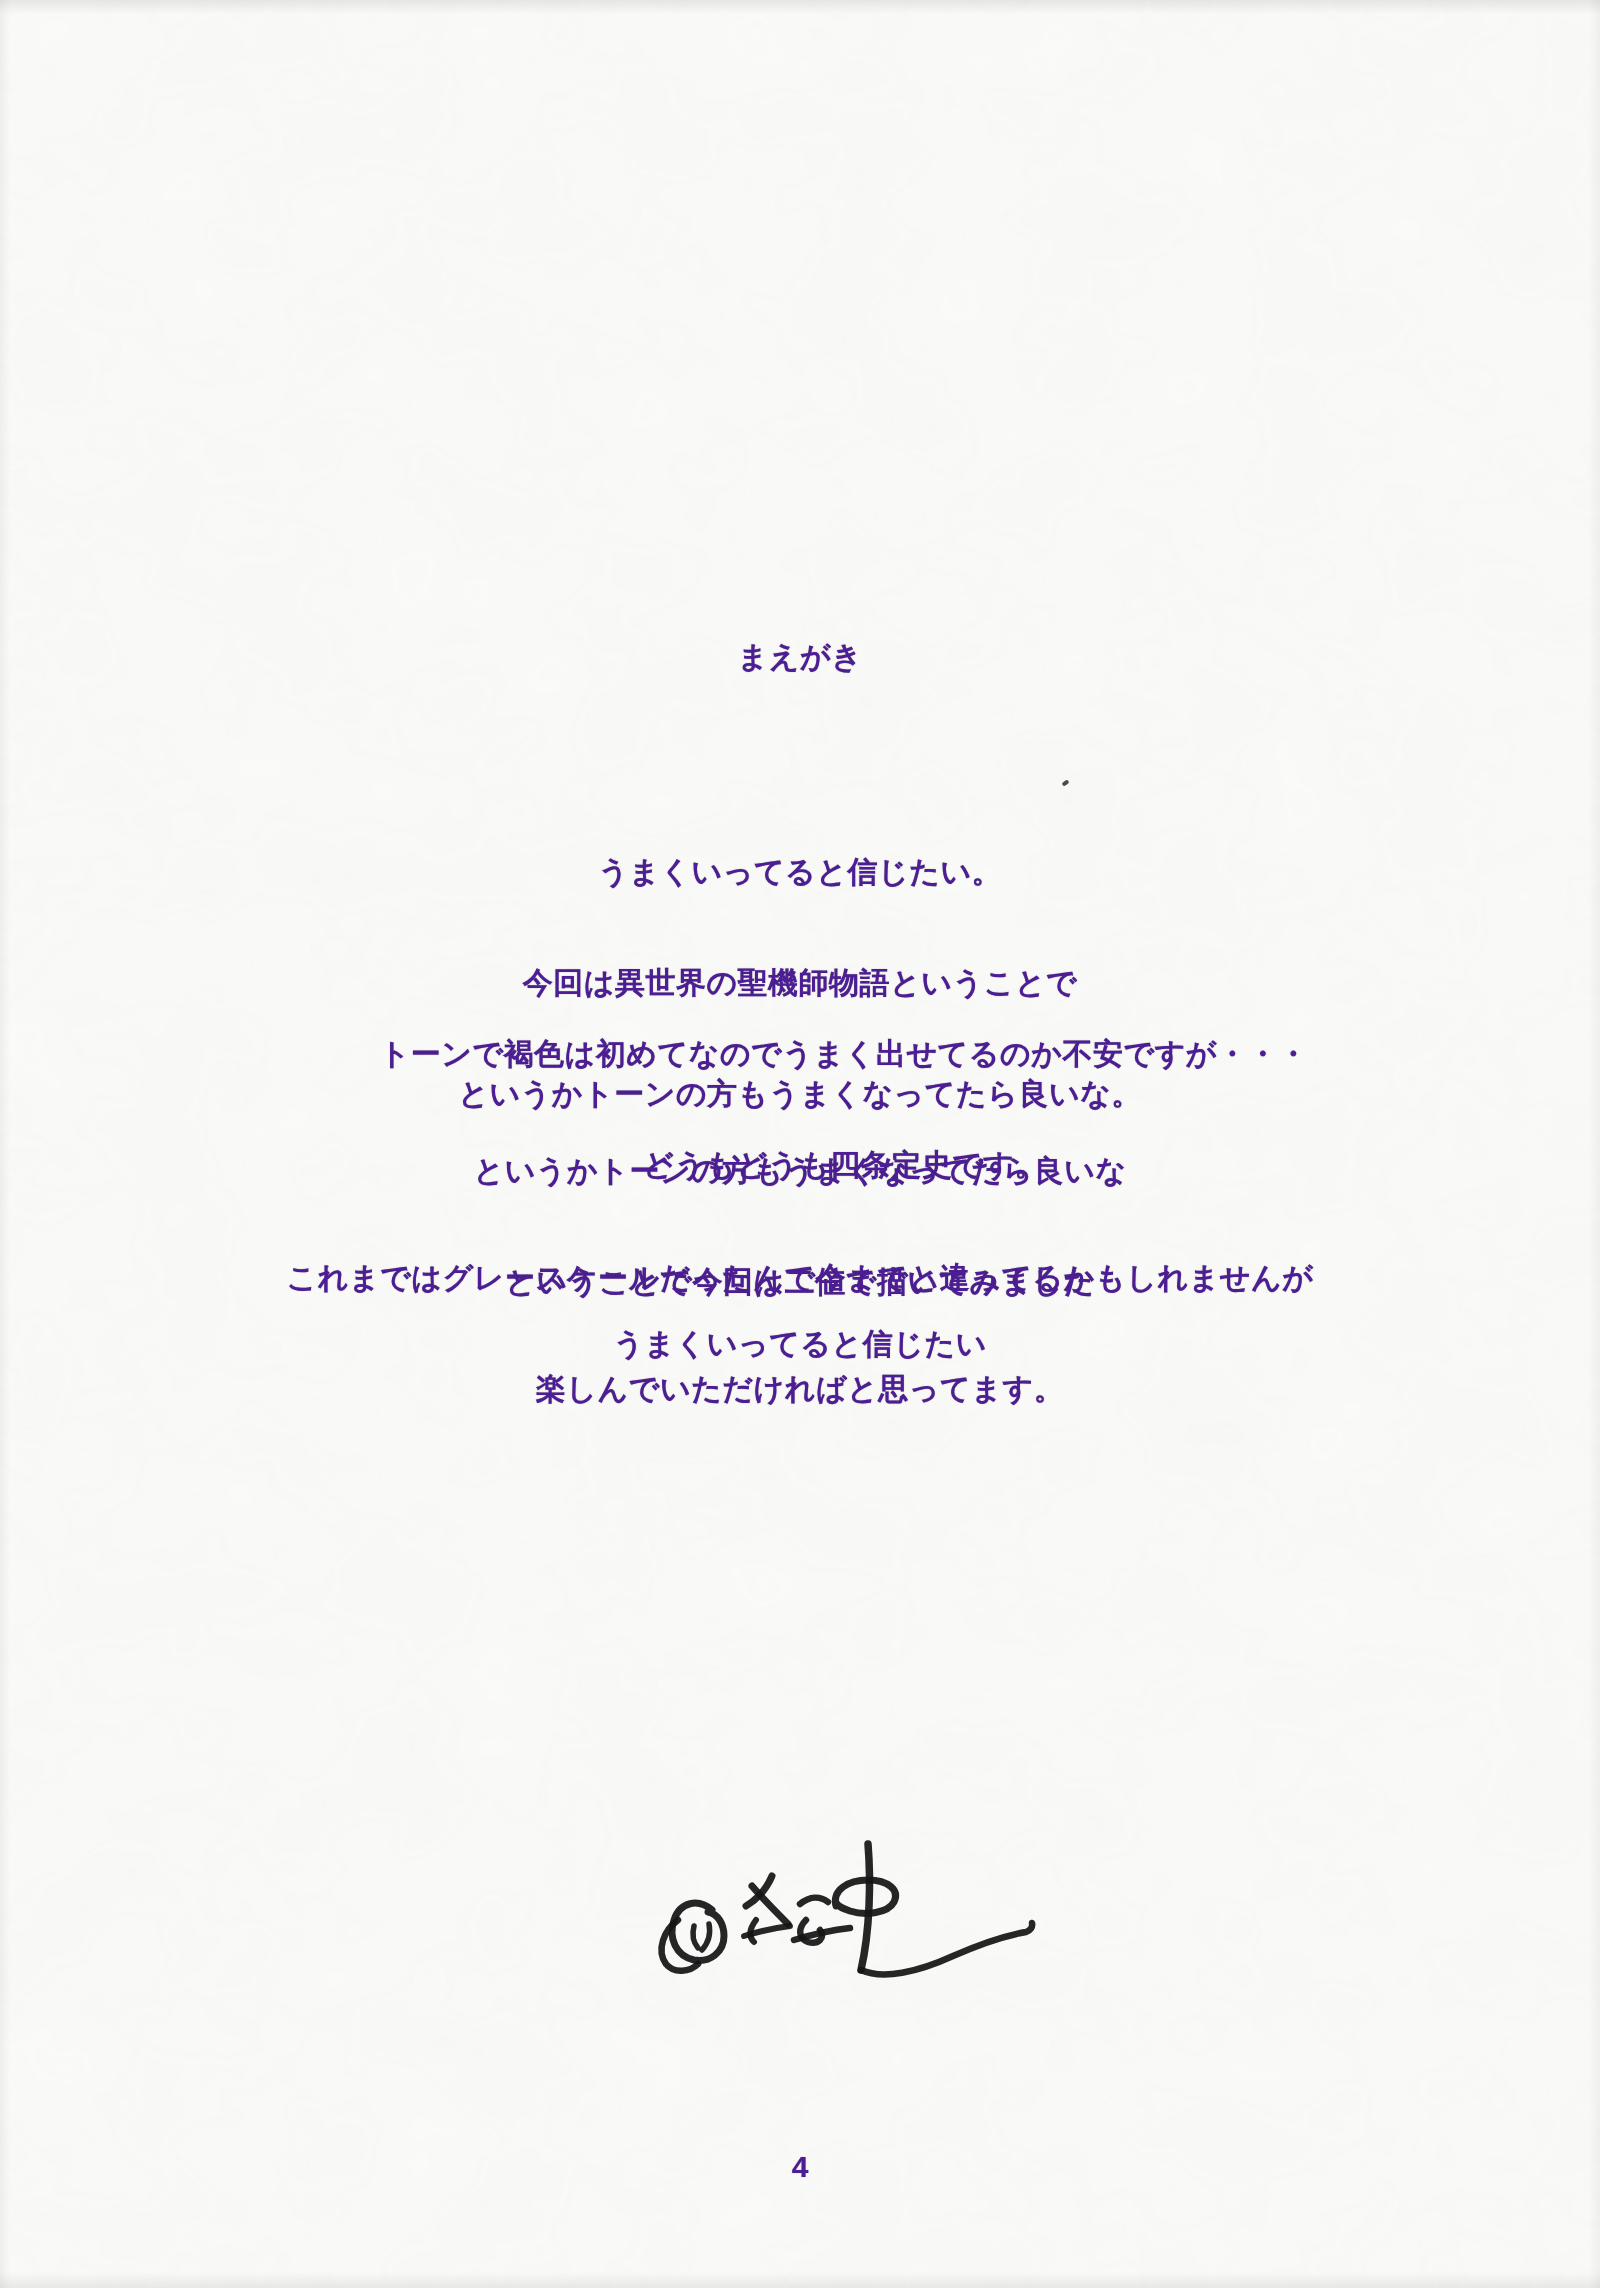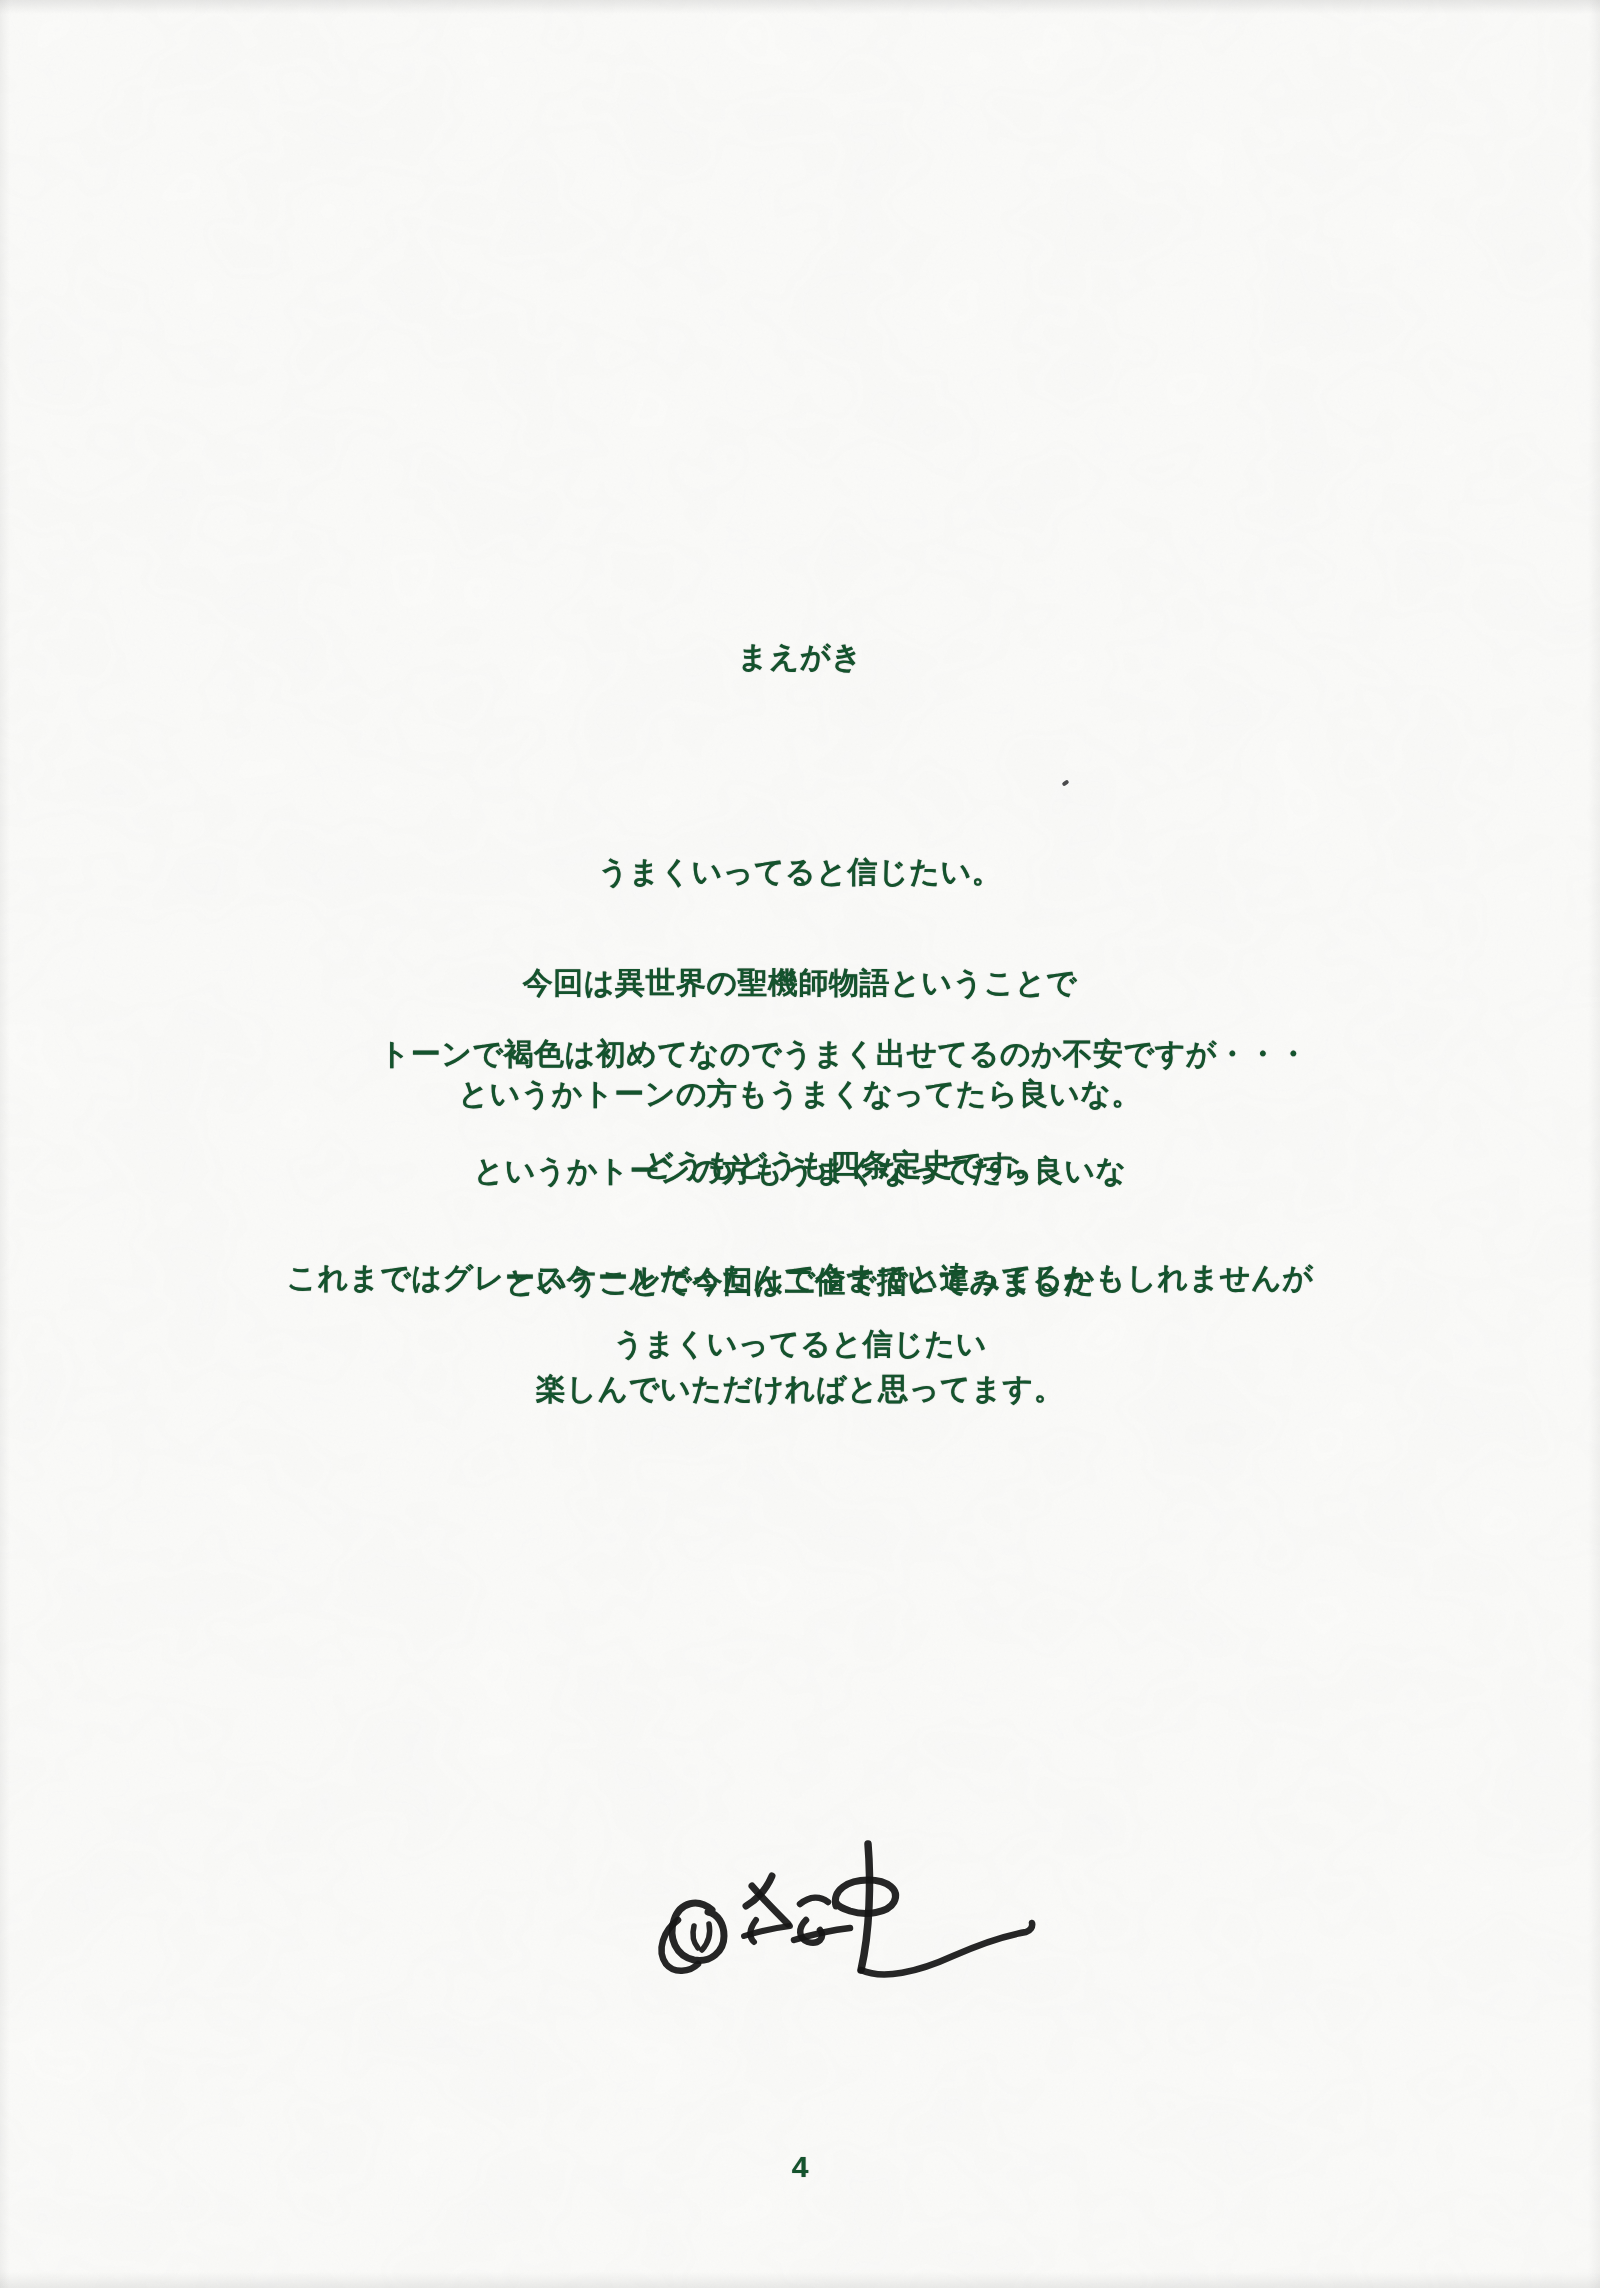--- a/index.html
+++ b/index.html
@@ -39,21 +39,21 @@
   }
   .edge-right {
     right: 0; top: 0; width: 12px; height: 100%;
     background: linear-gradient(to left, rgba(110,110,112,0.07), rgba(110,110,112,0.0));
   }
   .txt {
     position: absolute;
     left: 0;
     width: 100%;
     text-align: center;
-    color: #14532d;
+    color: #4c1d95;
     font-weight: bold;
     font-size: 30px;
     line-height: 37px;
     letter-spacing: 0.5px;
     text-shadow: 0 0 1px rgba(45,45,45,0.55);
     white-space: pre;
   }
   .title { top: 638px; }
   .para-1 { top: 779px; }
   .para-2 { top: 961px; margin-left: 44px; }

